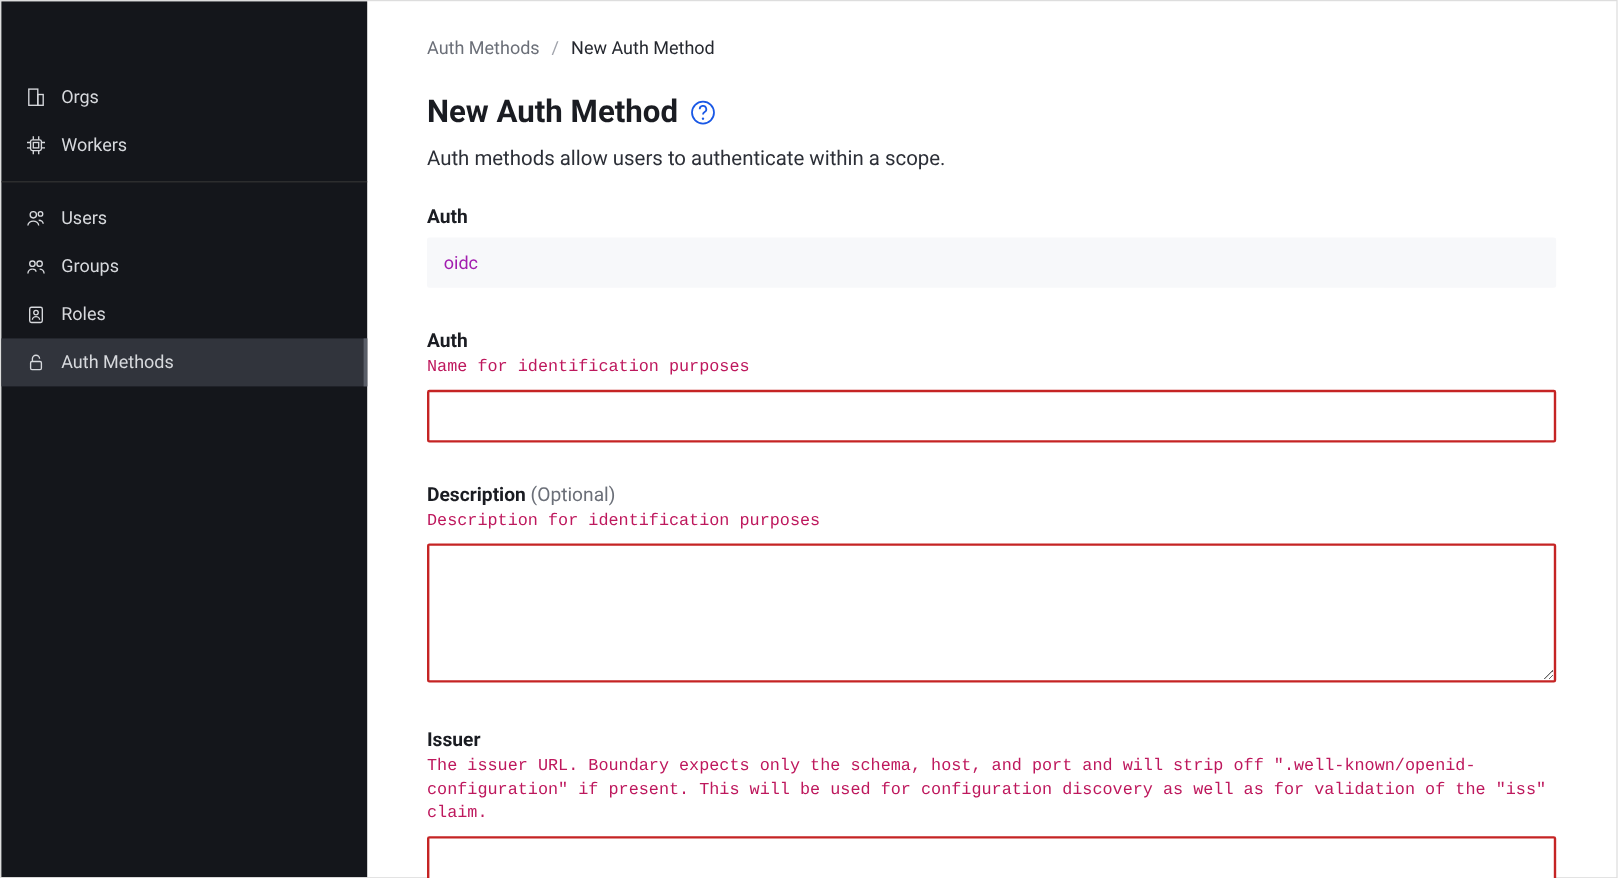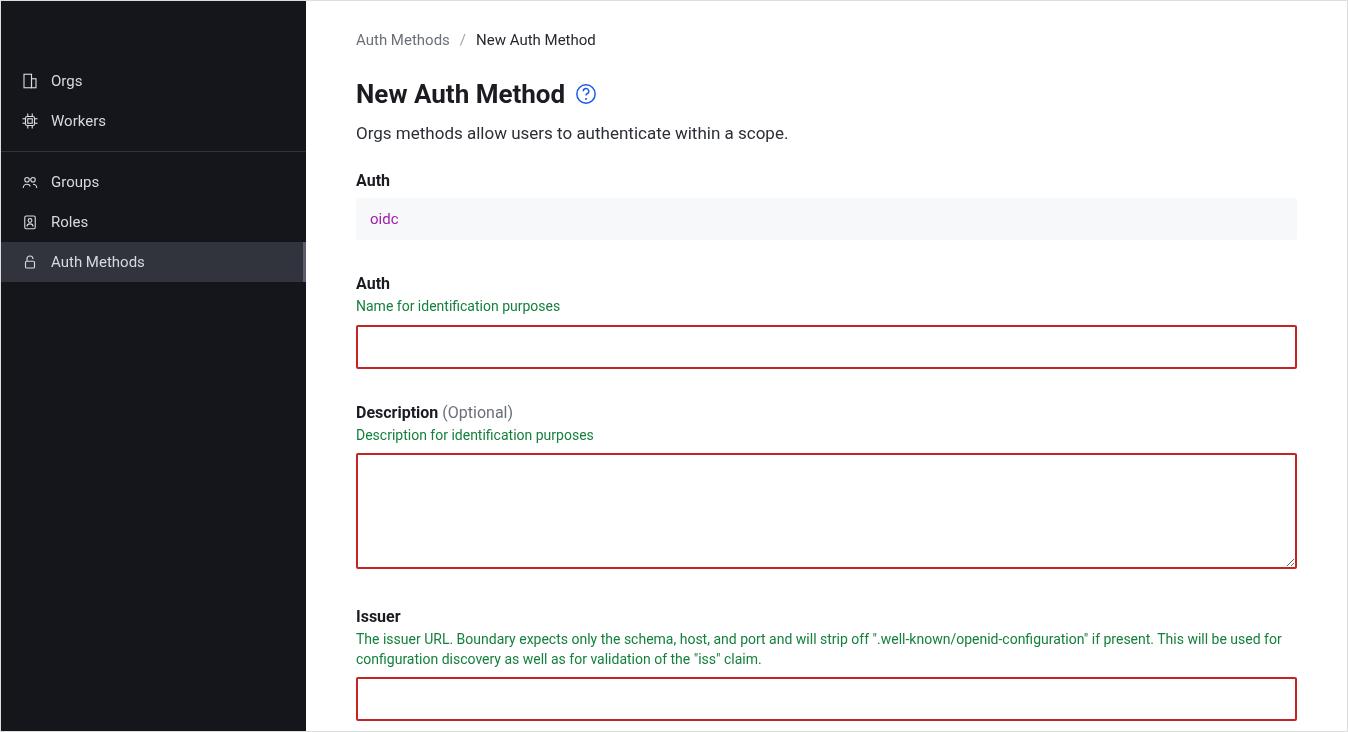--- a/index.html
+++ b/index.html
@@ -127,23 +127,24 @@
       color: #1a1c22;
       margin-bottom: 4px;
     }
     .field-optional {
       font-weight: 400;
       color: #6b6f78;
       text-align: right;
     }
     .field-help {
       font-size: 14px;
-      color: #15803d;
+      color: #be185d;
       margin-bottom: 8px;
       line-height: 1.4;
+      font-family: Liberation Mono, monospace;
     }
     .readonly-box {
       background: #f7f8fa;
       padding: 12px 14px;
       font-size: 15px;
       color: #a21caf;
       border-radius: 2px;
       margin-top: 8px;
     }
     .input-text {
@@ -196,20 +197,31 @@
       <span>Workers</span>
     </div>
   </div>
 
   <div class="sidebar-divider"></div>
 
   <div class="sidebar-group">
     <div class="sidebar-item">
       <span class="sidebar-icon">
         <svg viewBox="0 0 24 24">
+            <circle cx="9" cy="8" r="3.5"></circle>
+            <path d="M3 20c0-3 3-5 6-5s6 2 6 5"></path>
+            <circle cx="17" cy="7" r="2.5"></circle>
+            <path d="M15 14c3 0 5 2 5 4"></path>
+          </svg>
+      </span>
+      <span>Users</span>
+    </div>
+    <div class="sidebar-item">
+      <span class="sidebar-icon">
+        <svg viewBox="0 0 24 24">
             <circle cx="8" cy="9" r="3"></circle>
             <circle cx="16" cy="9" r="3"></circle>
             <path d="M3 20c0-3 2.5-5 5-5"></path>
             <path d="M21 20c0-3-2.5-5-5-5"></path>
             <path d="M8 15c2 0 4 1 4 3"></path>
           </svg>
       </span>
       <span>Groups</span>
     </div>
     <div class="sidebar-item">
@@ -245,21 +257,21 @@
     <h1 class="page-title">New Auth Method</h1>
     <span class="help-icon">
       <svg viewBox="0 0 24 24">
           <circle cx="12" cy="12" r="10"></circle>
           <path d="M9 9a3 3 0 1 1 4.2 2.7c-.8.5-1.2 1-1.2 2"></path>
           <line x1="12" y1="17.5" x2="12" y2="17.5" stroke-linecap="round" stroke-width="2.2"></line>
         </svg>
     </span>
   </div>
 
-  <p class="page-subtitle">Orgs methods allow users to authenticate within a scope.</p>
+  <p class="page-subtitle">Auth methods allow users to authenticate within a scope.</p>
 
   <div class="field">
     <div class="field-label">Auth</div>
     <div class="readonly-box">oidc</div>
   </div>
 
   <div class="field">
     <div class="field-label">Auth</div>
     <div class="field-help">Name for identification purposes</div>
     <input type="text" class="input-text" value="" style="">

